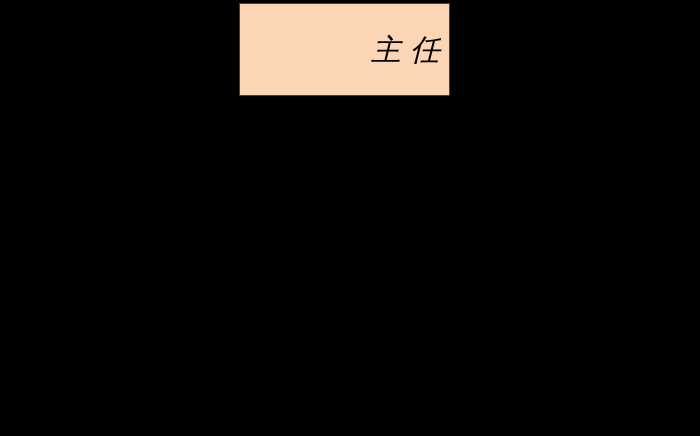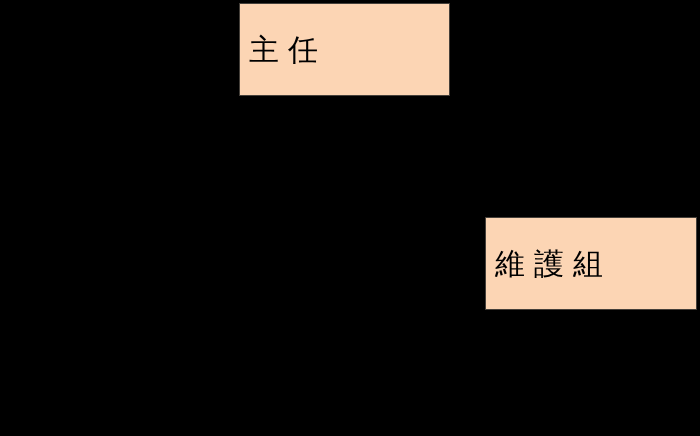--- a/index.html
+++ b/index.html
@@ -15,21 +15,22 @@
     overflow: hidden;
     font-family: "DejaVu Serif", "Liberation Serif", serif;
   }
   .node {
     position: absolute;
     box-sizing: border-box;
     background: #FCD5B4;
     border: 1.5px solid #45403A;
     display: flex;
     align-items: center;
-    justify-content: flex-start;
+    justify-content: flex-end;
+    font-style: italic;
   }
   .node-label {
     color: #000000;
     font-size: 30px;
     font-weight: normal;
     letter-spacing: 9px;
     text-indent: 9px; 
     line-height: 1;
     white-space: nowrap;
   }
@@ -55,17 +56,14 @@
 </head>
 <body>
 
 <div class="canvas">
 
   <div class="node node-top">
     <span class="node-label">主任</span>
   </div>
 
 
-  <div class="node node-right">
-    <span class="node-label">維護組</span>
-  </div>
 
 </div>
 
 </body></html>

